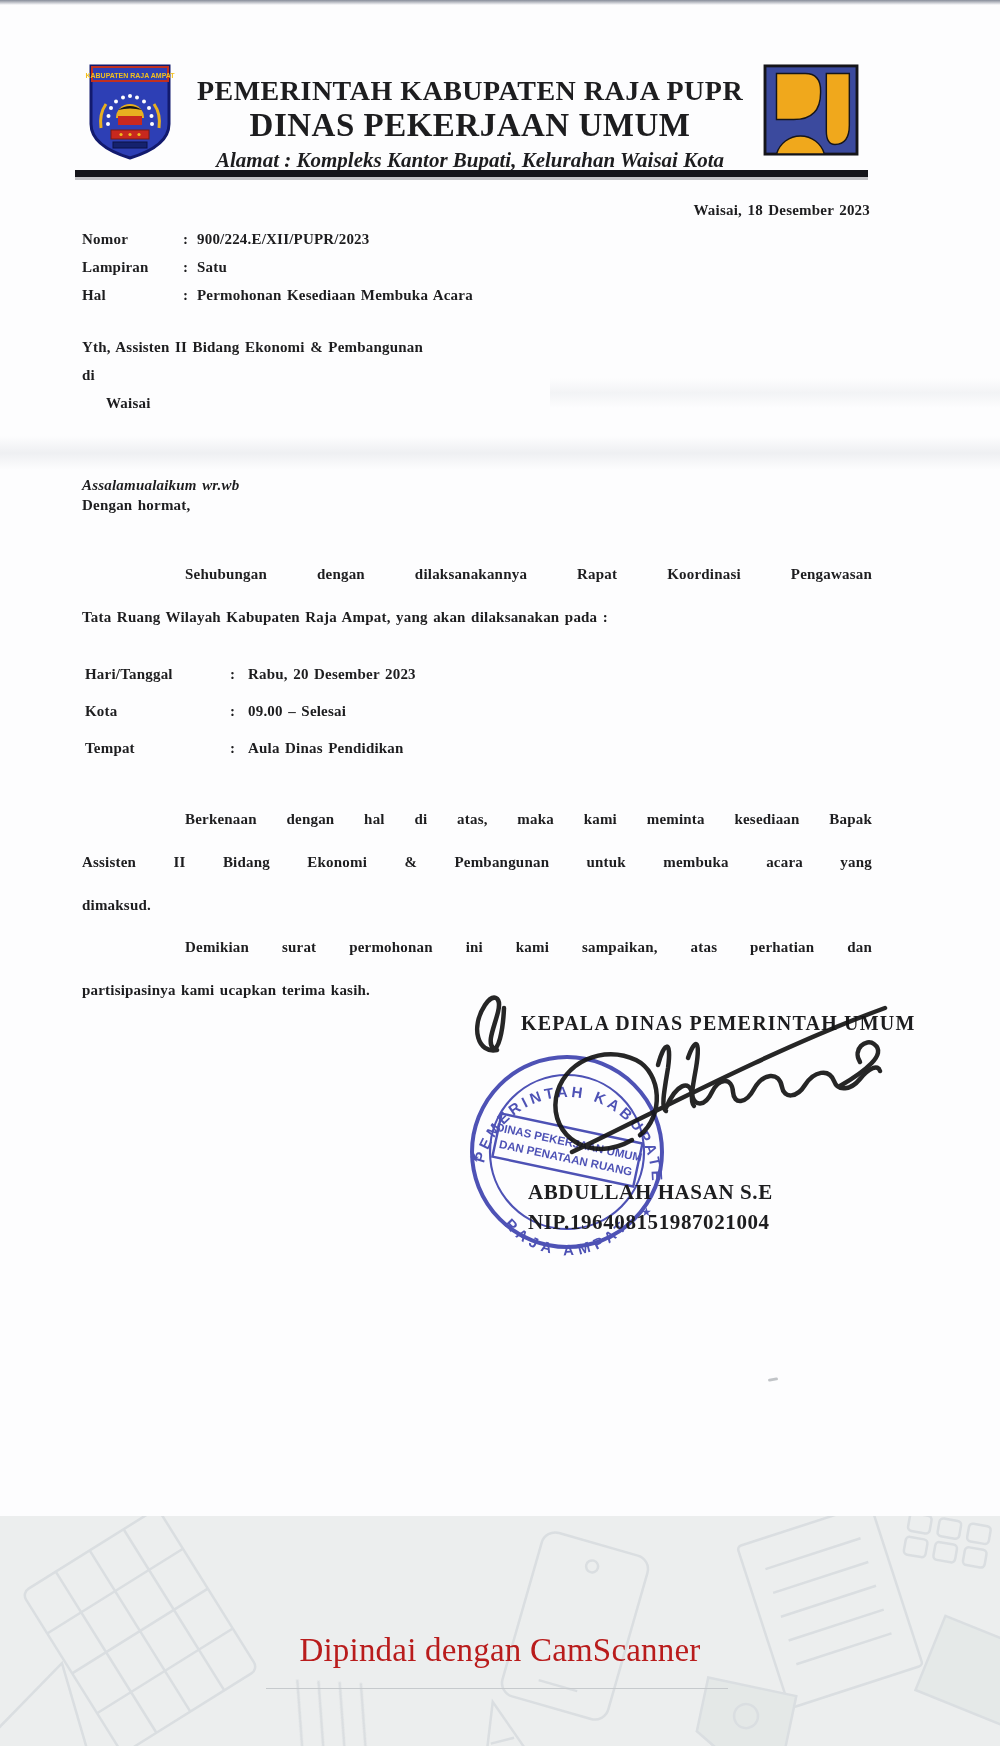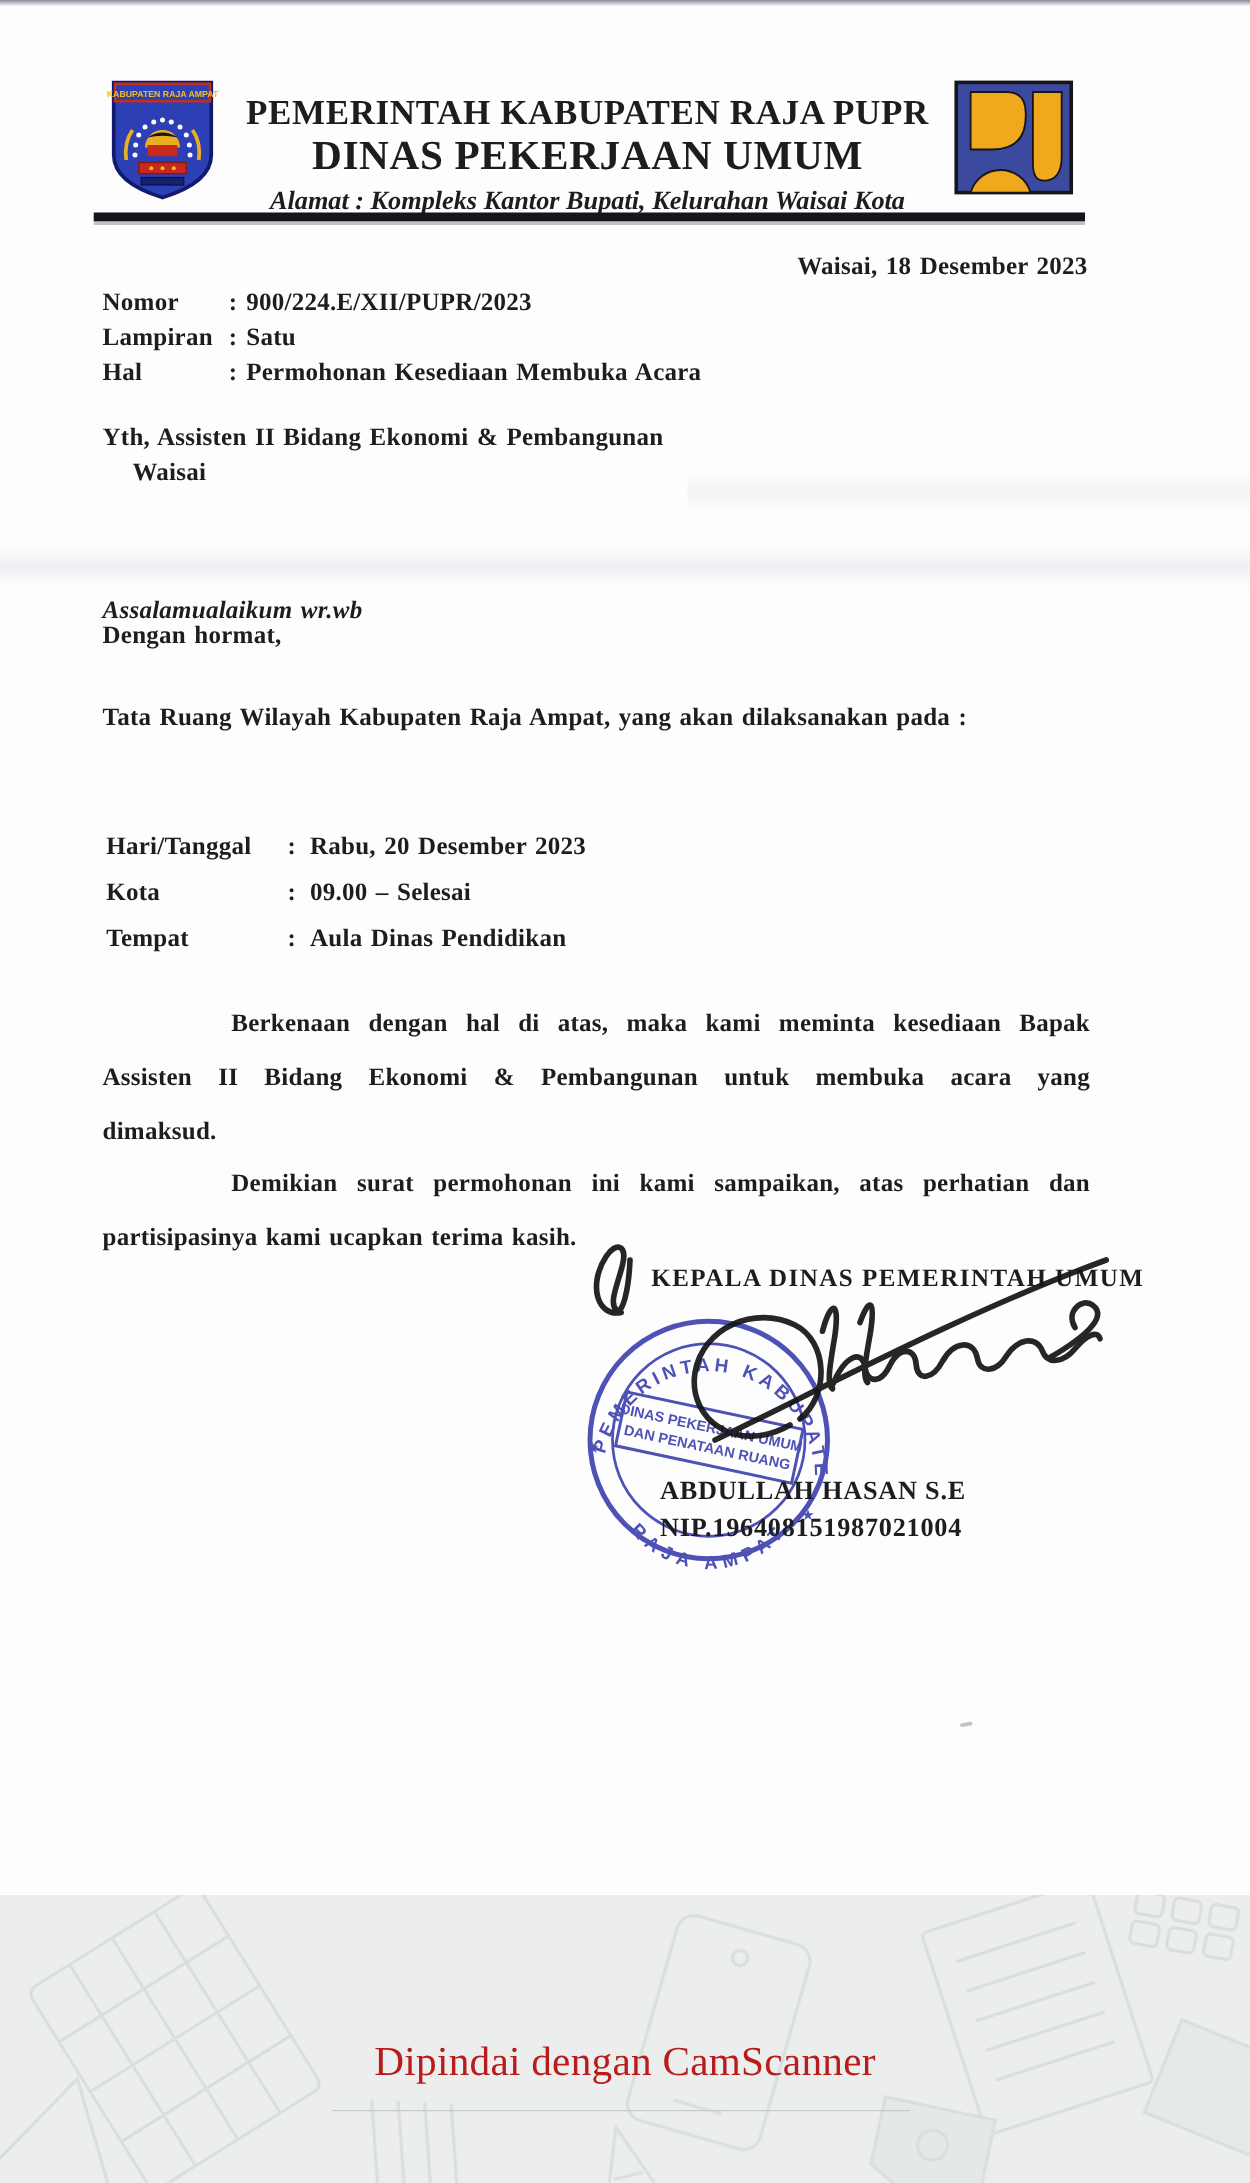--- a/index.html
+++ b/index.html
@@ -17,21 +17,21 @@
   
   .lh-left-logo{position:absolute;left:75px;top:58px;width:110px;height:106px;}
   .lh-right-logo{position:absolute;left:763px;top:64px;width:96px;height:92px;}
   .lh-text{position:absolute;left:185px;top:76px;width:570px;text-align:center;}
   .lh-gov{font-size:28px;font-weight:700;letter-spacing:.5px;line-height:1.1;}
   .lh-dept{font-size:33px;font-weight:700;letter-spacing:.5px;line-height:1.15;}
   .lh-addr{font-size:21px;font-weight:700;font-style:italic;margin-top:3px;}
   .lh-rule{position:absolute;left:75px;top:170px;width:793px;height:7px;background:#15151a;
     box-shadow:0 3px 0 rgba(21,21,26,.25);}
   
-  .ln{font-size:20px;font-weight:700;letter-spacing:.2px;word-spacing:1.5px;line-height:1.2;}
+  .ln{font-size:15px;font-weight:700;letter-spacing:.2px;word-spacing:1.5px;line-height:1.2;}
   .date-line{position:absolute;left:470px;top:201px;width:400px;text-align:right;}
   .meta-block{position:absolute;left:82px;top:230px;width:700px;}
   .meta-row{display:flex;height:28px;}
   .meta-label{width:101px;flex:0 0 101px;}
   .meta-sep{width:14px;flex:0 0 14px;}
   .recipient-block{position:absolute;left:82px;top:338px;}
   .recipient-block div{height:28px;}
   .recip-city{padding-left:24px;}
   .salutation{position:absolute;left:82px;top:476px;font-style:italic;}
   .opening{position:absolute;left:82px;top:496px;}
@@ -127,27 +127,29 @@
     </div>
     <div class="ln meta-row">
       <span class="meta-label">Hal</span>
       <span class="meta-sep">:</span>
       <span>Permohonan Kesediaan Membuka Acara</span>
     </div>
   </div>
 
   <div class="ln recipient-block">
     <div>Yth, Assisten II Bidang Ekonomi &amp; Pembangunan</div>
+    <div>di</div>
     <div class="recip-city">Waisai</div>
   </div>
 
   <div class="ln salutation">Assalamualaikum wr.wb</div>
   <div class="ln opening">Dengan hormat,</div>
 
   <div class="par p1">
+    <div class="ln pline jfull indent">Sehubungan dengan dilaksanakannya Rapat Koordinasi Pengawasan</div>
     <div class="ln pline">Tata Ruang Wilayah Kabupaten Raja Ampat, yang akan dilaksanakan pada :</div>
   </div>
 
   <div class="schedule-block">
     <div class="ln sched-row">
       <span class="sched-label">Hari/Tanggal</span>
       <span class="sched-sep">:</span>
       <span>Rabu, 20 Desember 2023</span>
     </div>
     <div class="ln sched-row">

